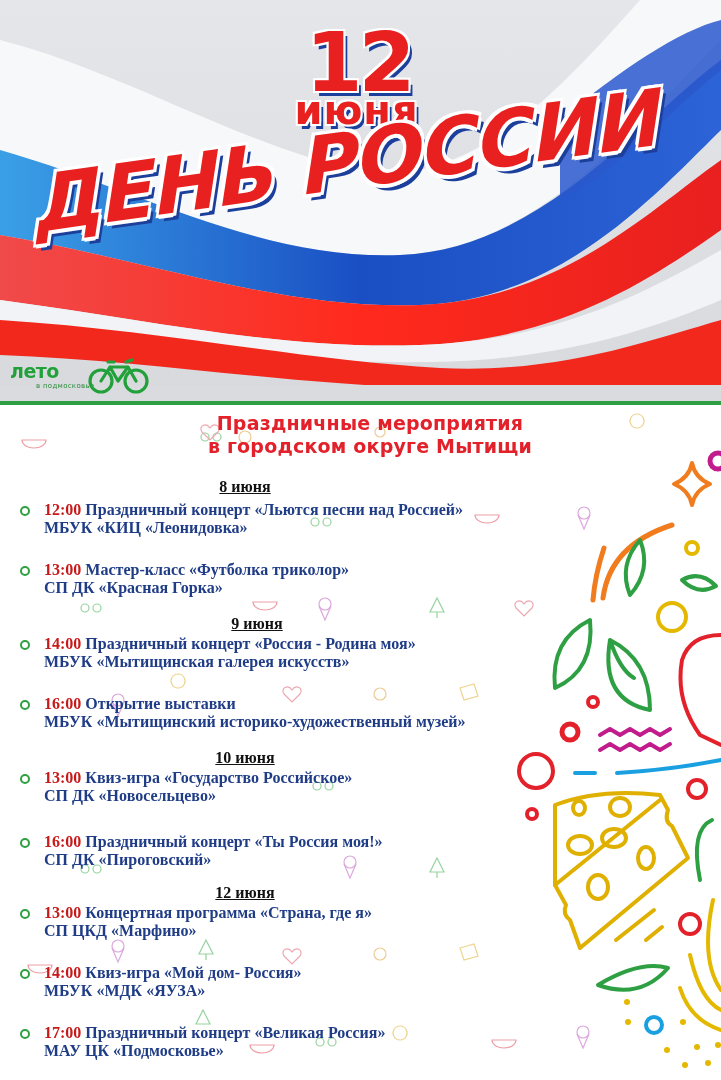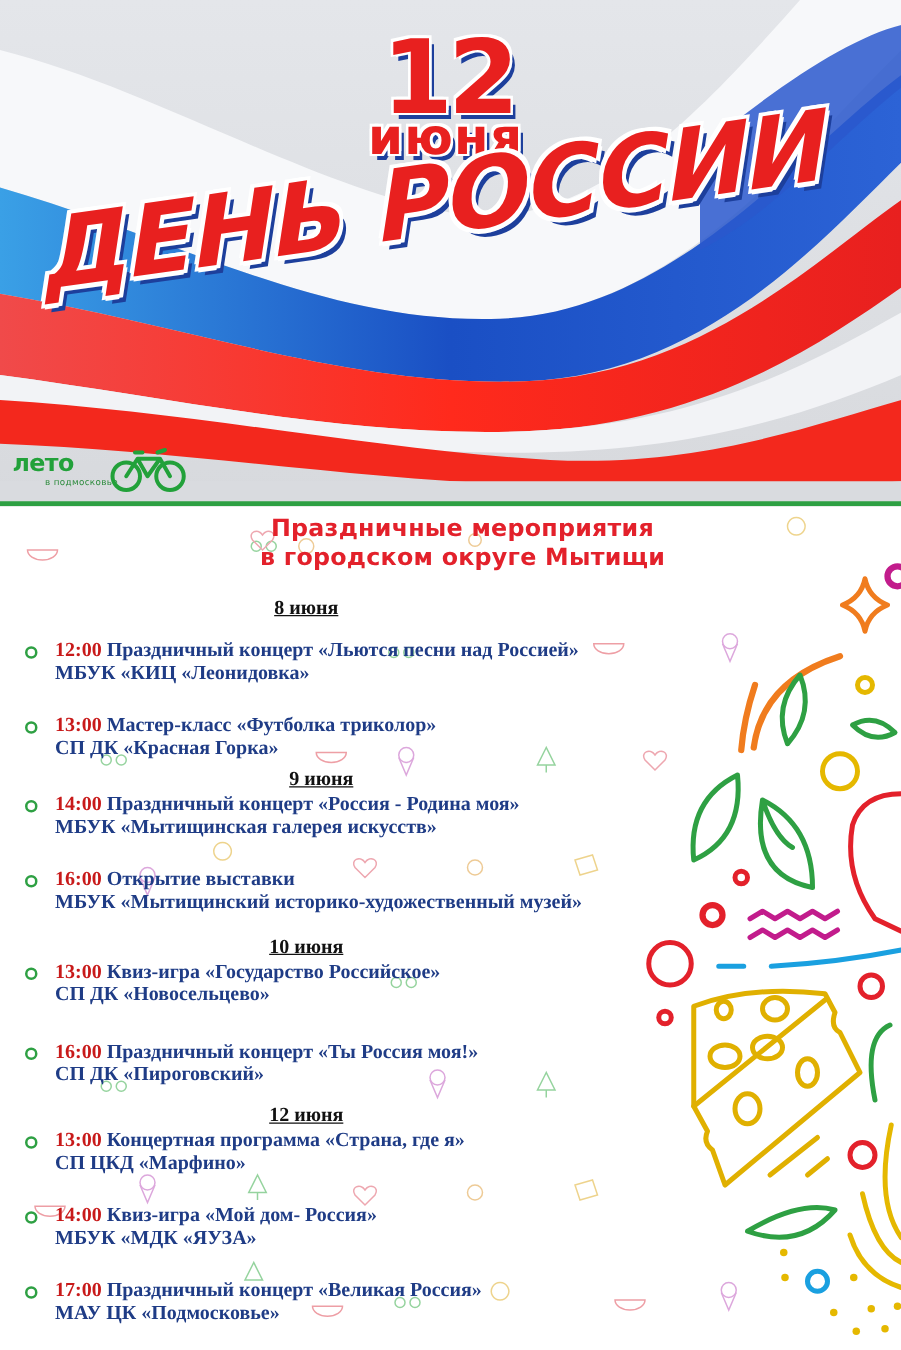--- a/index.html
+++ b/index.html
@@ -197,21 +197,21 @@
 </svg>
 
 <div class="headline">
   <div>Праздничные мероприятия</div>
   <div>в городском округе Мытищи</div>
 </div>
 
 <div class="schedule">
 
   <div style="position:absolute; top:0; left:0;">
-    <div class="day-head" style="margin-bottom:16px;">8 июня</div>
+    <div class="day-head" style="margin-bottom:5px;">8 июня</div>
     <div class="event" style="margin-bottom:24px;">
       <span class="bullet"></span>
       <div class="line"><span class="time">12:00</span> <span>Праздничный концерт  «Льются песни над Россией»</span></div>
       <div class="line">МБУК «КИЦ «Леонидовка»</div>
     </div>
     <div class="event">
       <span class="bullet"></span>
       <div class="line"><span class="time">13:00</span> <span>Мастер-класс «Футболка триколор»</span></div>
       <div class="line">СП ДК «Красная Горка»</div>
     </div>

